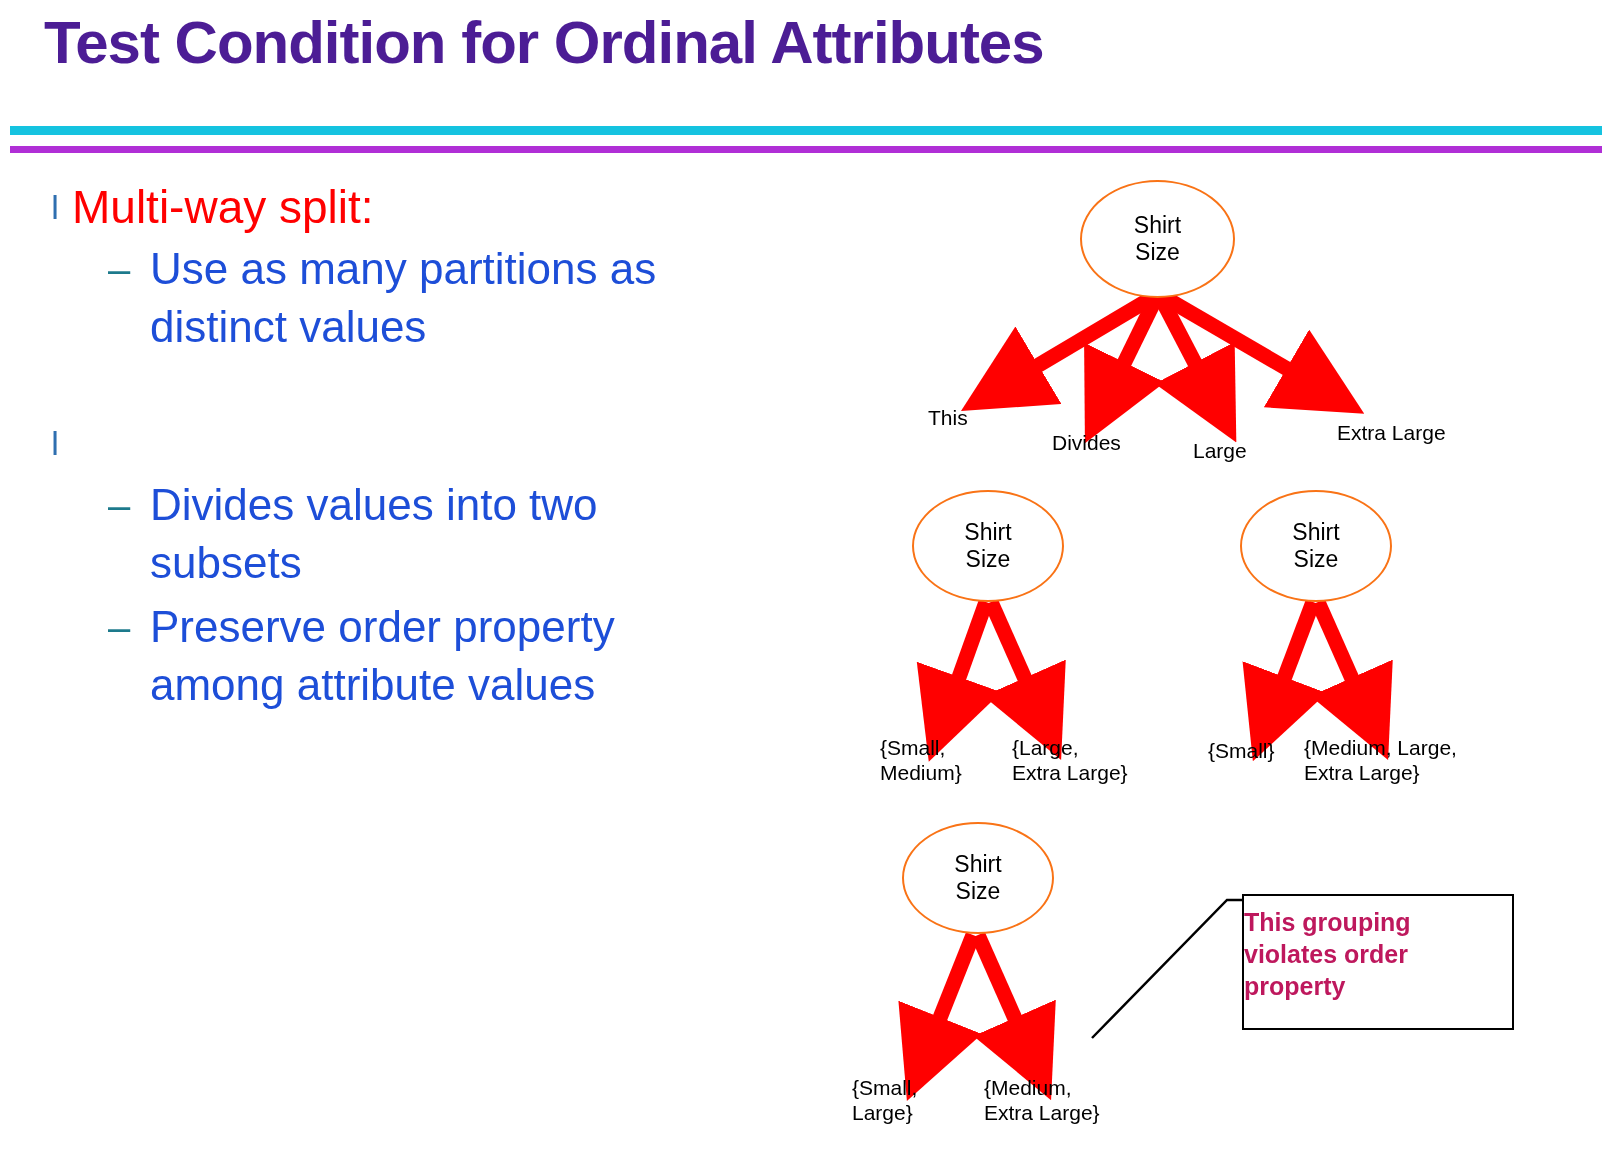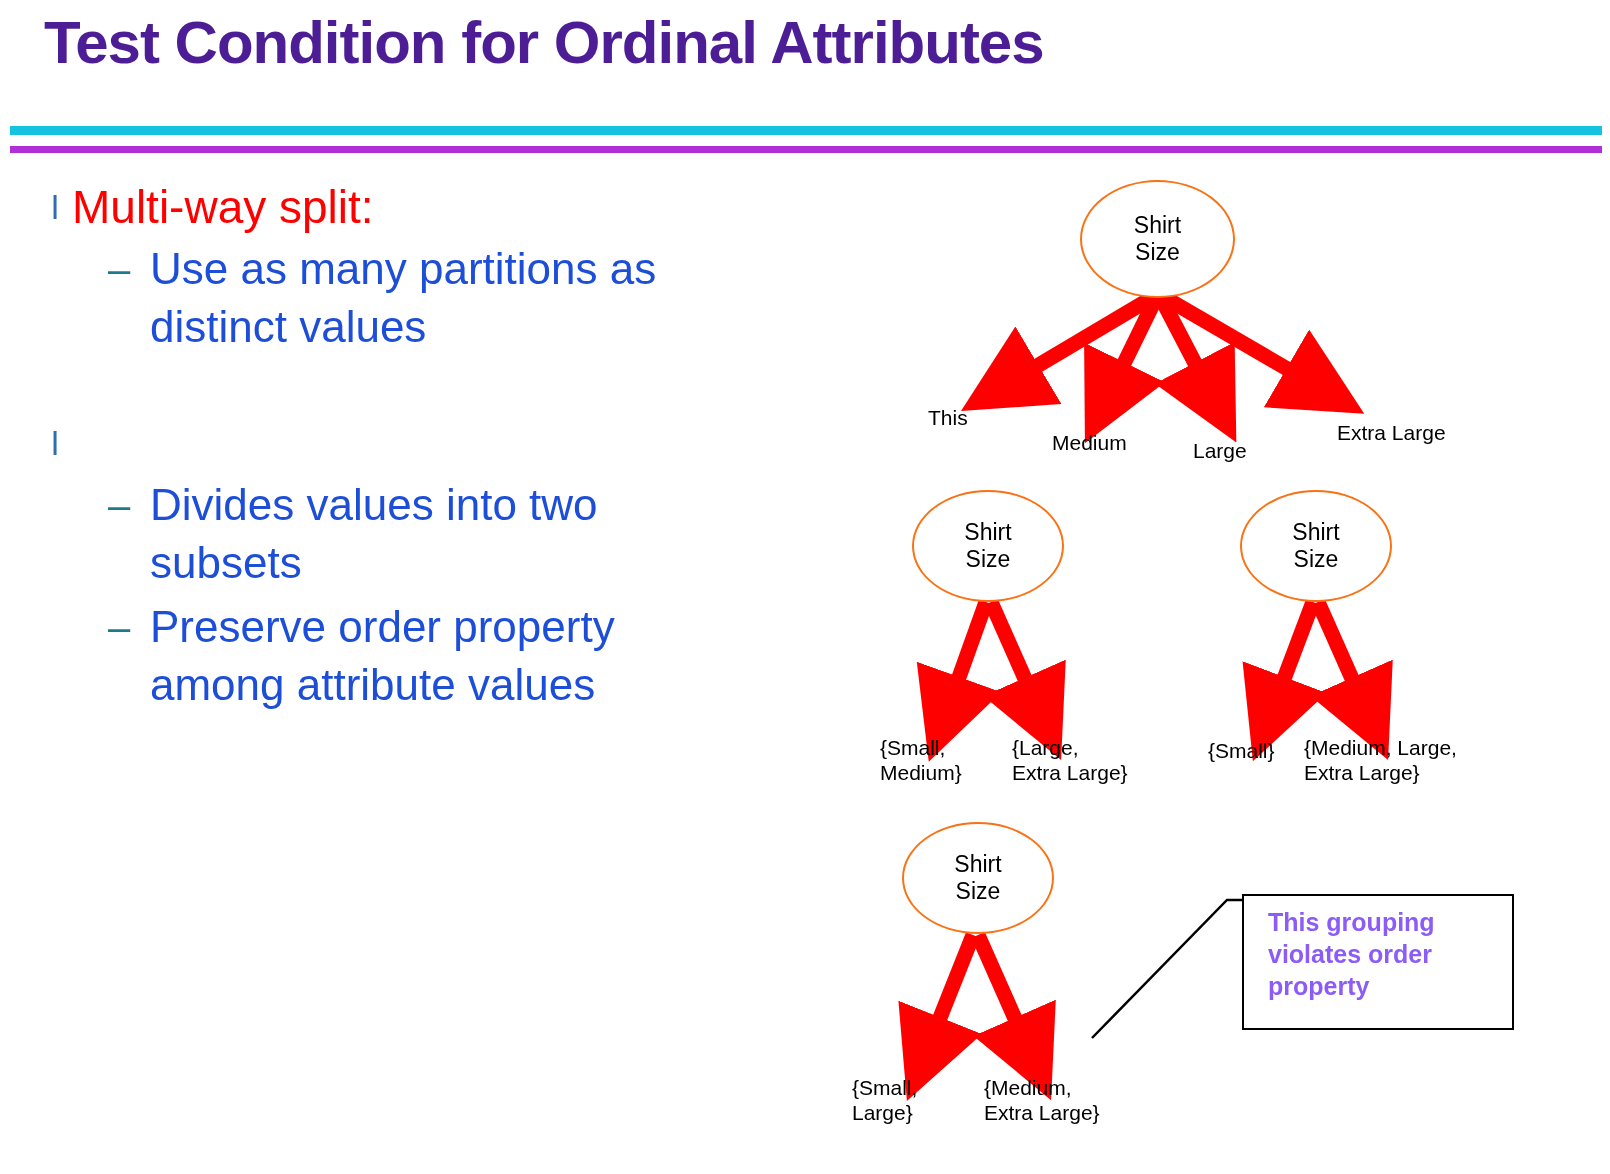--- a/index.html
+++ b/index.html
@@ -123,22 +123,22 @@
     white-space: pre-line;
   }
   .callout {
     position: absolute;
     border: 2px solid #000000;
     background: #ffffff;
     box-sizing: border-box;
     font-size: 25px;
     line-height: 32px;
     font-weight: bold;
-    color: #8b5cf6;
-    padding: 10px 24px;
+    color: #be185d;
+    padding: 10px 0;
     white-space: pre-line;
   }
   svg.arrows {
     position: absolute;
     left: 0;
     top: 0;
     width: 740px;
     height: 990px;
     overflow: visible;
   }
@@ -209,21 +209,21 @@
     </g>
 
     <polyline points="232,868 367,730 512,730" stroke="#000000" stroke-width="2.5" fill="none"></polyline>
   </svg>
 
   <div class="node" style="left:220px; top:10px; width:155px; height:118px;">
     <span style="white-space:pre-line;">Shirt
 Size</span>
   </div>
   <div class="leaf-label" style="left:68px; top:235px;">This</div>
-  <div class="leaf-label" style="left:192px; top:260px;">Medium</div>
+  <div class="leaf-label" style="left:192px; top:260px;">Divides</div>
   <div class="leaf-label" style="left:333px; top:260px;margin-top:8px;">Large</div>
   <div class="leaf-label" style="left:477px; top:250px;">Extra Large</div>
 
   <div class="node" style="left:52px; top:320px; width:152px; height:112px;">
     <span style="white-space:pre-line;">Shirt
 Size</span>
   </div>
   <div class="leaf-label" style="left:20px; top:565px;">{Small,
 Medium}</div>
   <div class="leaf-label" style="left:152px; top:565px;">{Large,

